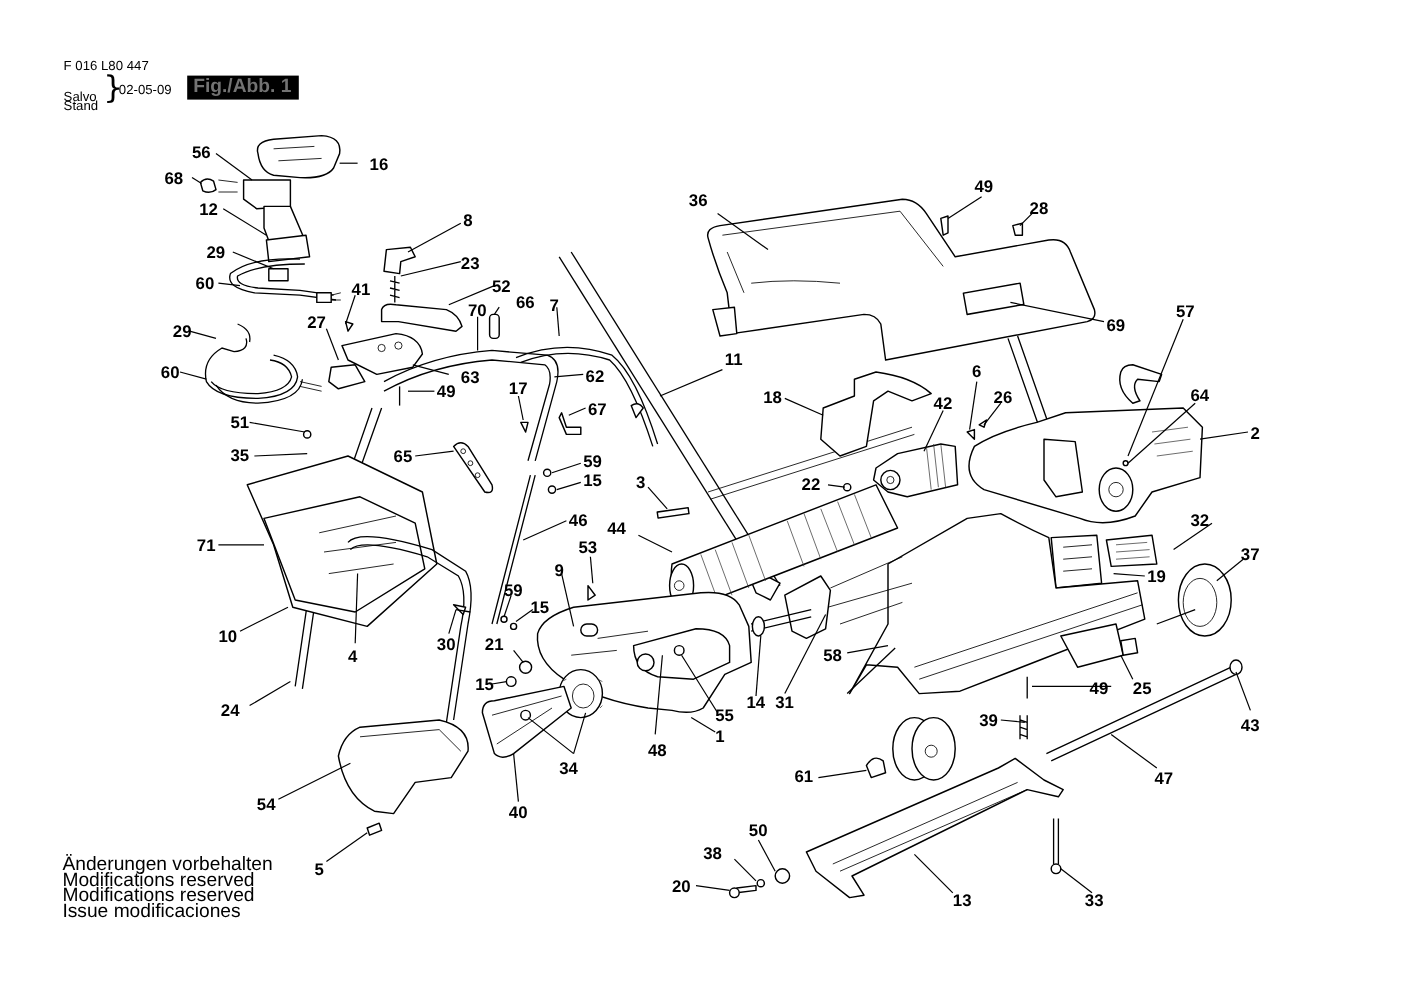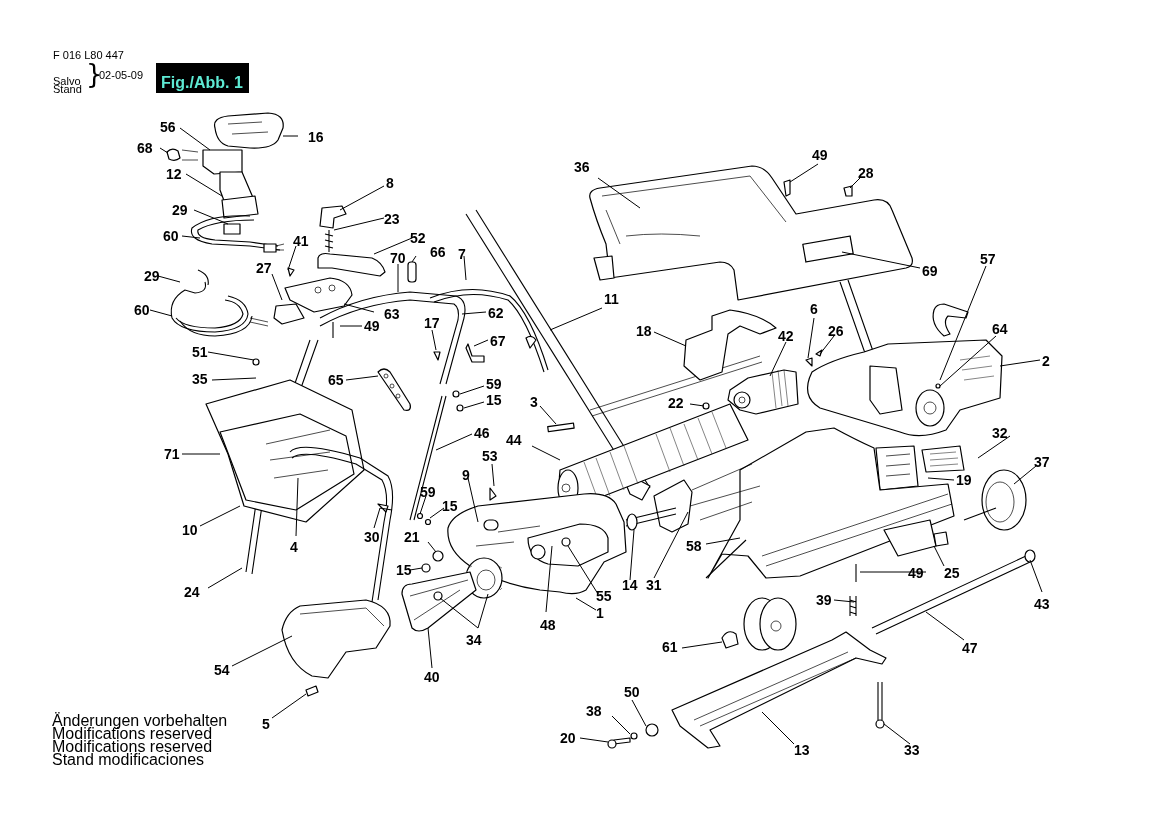--- a/index.html
+++ b/index.html
@@ -3,21 +3,21 @@
 <meta charset="utf-8">
 <style>
   html, body { margin:0; padding:0; background:#ffffff; }
   body { width:1168px; height:825px; position:relative; overflow:hidden; font-family:"Liberation Sans", sans-serif; color:#000; }
   .hdr { position:absolute; font-size:11px; line-height:12px; }
   #docno { left:53px; top:49px; }
   #stand { left:53px; top:63px;margin-top:20px; }
   #issue { left:53px; top:75px; }
   #brace { left:86px; top:60px; font-size:26px; line-height:28px; font-family:"DejaVu Sans", sans-serif; font-weight:normal; }
   #date { left:99px; top:69px; font-size:11px; }
-  #fig { left:156px; top:63px; background:#000; color:#5eead4; font-weight:bold; font-size:16px; line-height:18px; padding:11px 6px 1px 5px; }
+  #fig { left:156px; top:63px; background:#000; color:#737373; font-weight:bold; font-size:16px; line-height:18px; padding:1px 6px 1px 5px; }
   .footer { position:absolute; left:52px; top:714px; font-size:16px; line-height:13px; }
   svg#diagram { position:absolute; left:0; top:0; }
   .part { fill:#fff; stroke:#000; stroke-width:1.2; stroke-linejoin:round; }
   .line { fill:none; stroke:#000; stroke-width:1.1; }
   .thin { fill:none; stroke:#000; stroke-width:0.7; }
   .hatch { fill:none; stroke:#333; stroke-width:0.6; }
   .leader { stroke:#000; stroke-width:1; fill:none; }
   .callout { font-family:"Liberation Sans", sans-serif; font-weight:bold; font-size:14px; fill:#000; }
 </style>
 </head>
@@ -27,21 +27,21 @@
 <div class="hdr" id="stand">Stand</div>
 <div class="hdr" id="issue">Salvo</div>
 <div class="hdr" id="brace">}</div>
 <div class="hdr" id="date">02-05-09</div>
 <div class="hdr" id="fig">Fig./Abb. 1</div>
 
 <div class="footer">
   <div>Änderungen vorbehalten</div>
   <div>Modifications reserved</div>
   <div>Modifications reserved</div>
-  <div>Stand modificaciones</div>
+  <div>Issue modificaciones</div>
 </div>
 
 <svg id="diagram" width="1168" height="825" viewBox="0 0 1168 825">
 
   <g>
     <path class="part" d="M215,128 Q212,118 228,116 L268,113 Q285,114 283,128 L278,140 Q272,149 250,148 L228,146 Q217,143 215,128 Z"></path>
     <path class="thin" d="M228,124 L262,122 M232,134 L268,132"></path>
   </g>
 
   <g>

